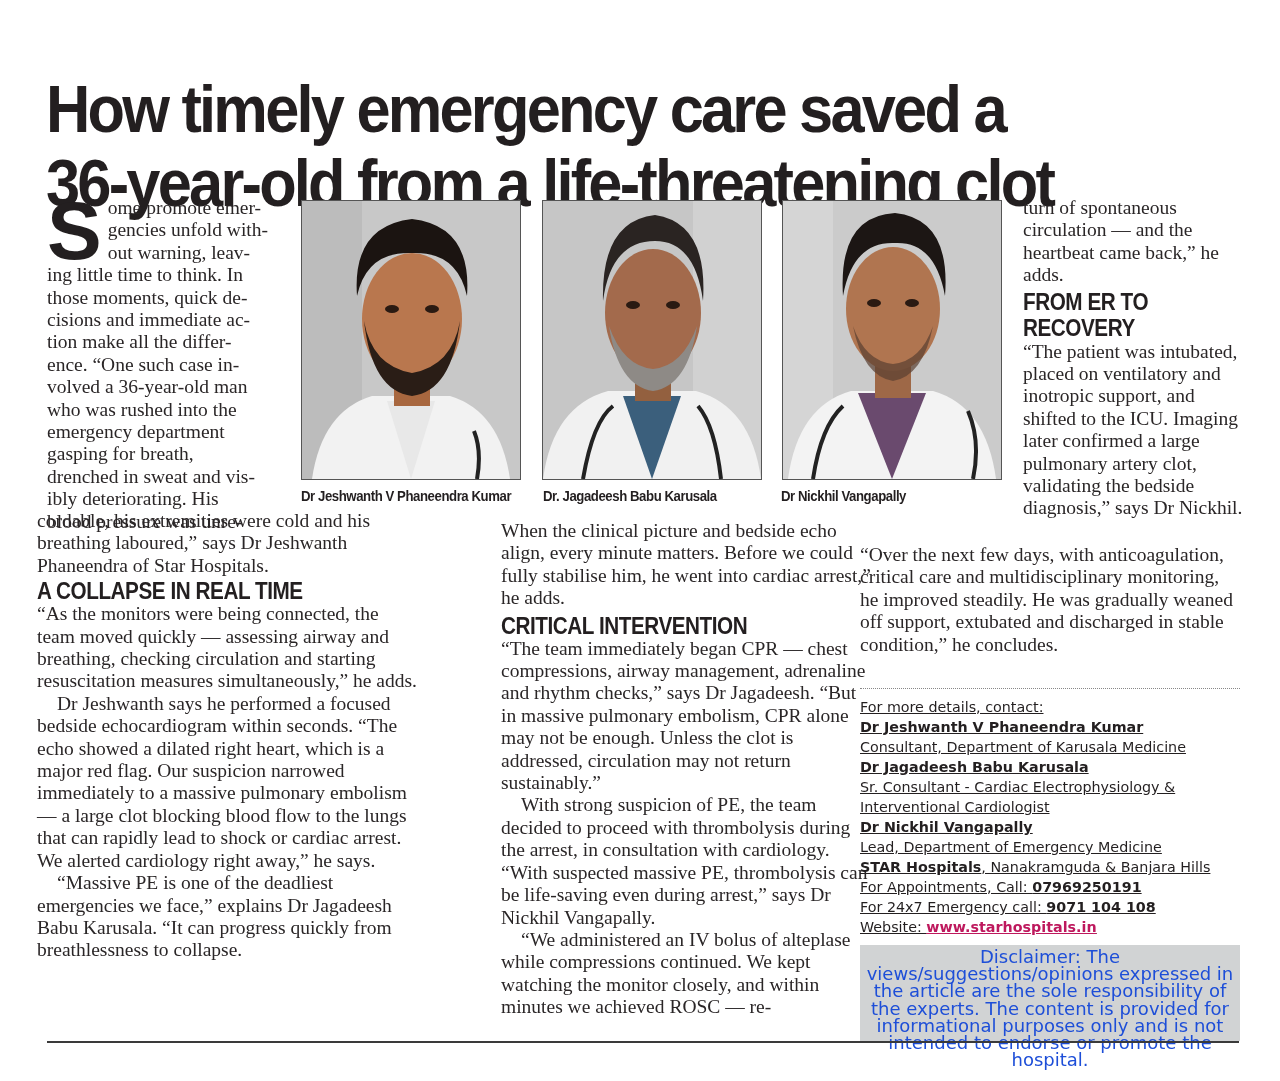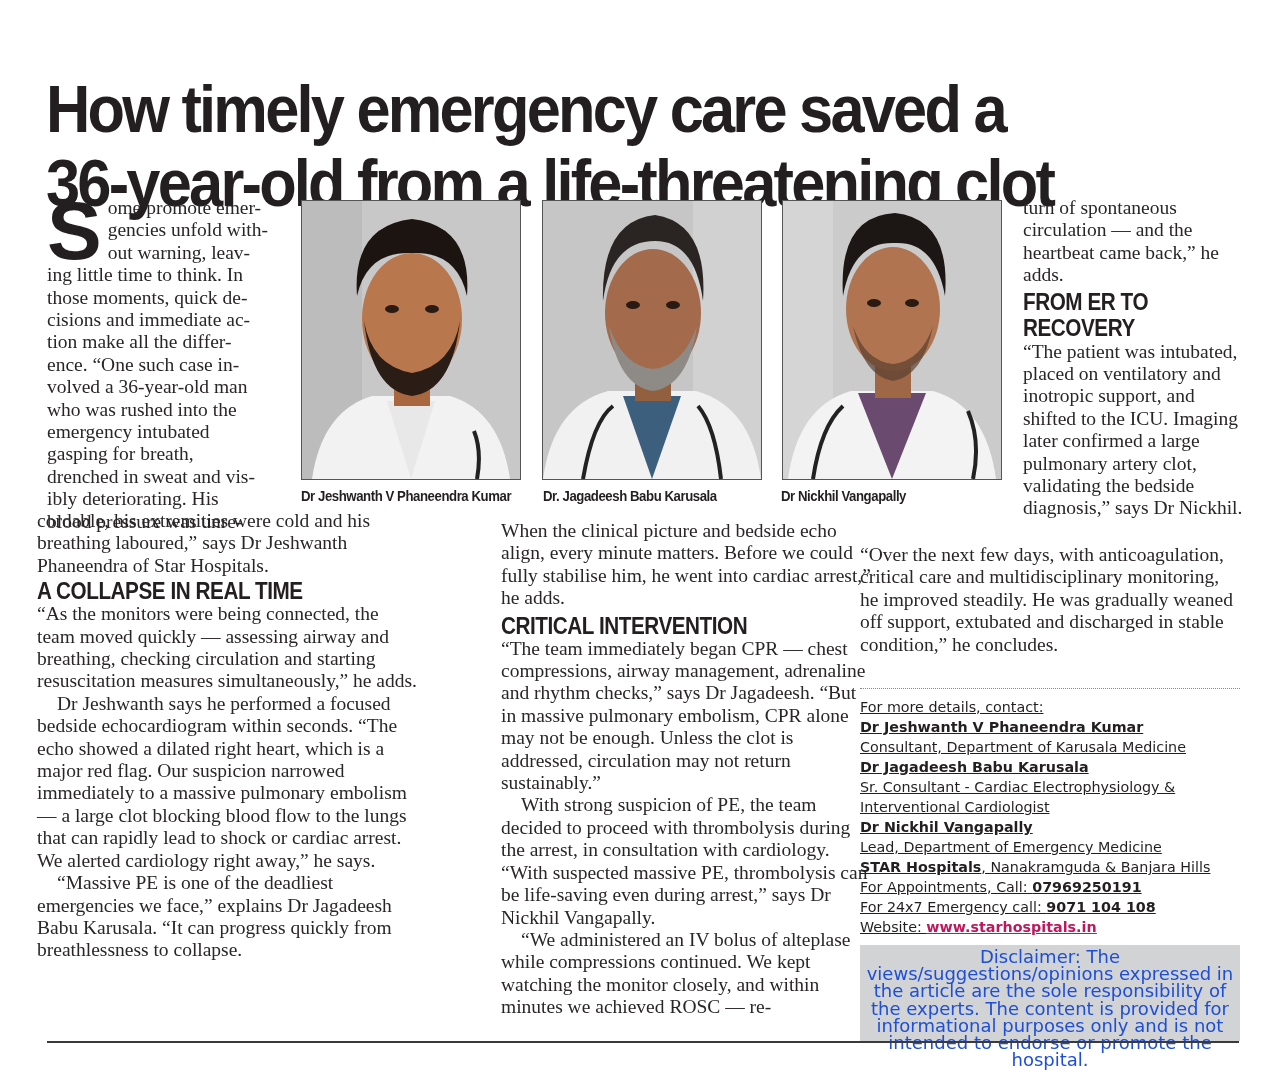--- a/index.html
+++ b/index.html
@@ -78,21 +78,21 @@
   <div>gencies unfold with-</div>
   <div>out warning, leav-</div>
   <div style="clear:both"></div>
   <div>ing little time to think. In</div>
   <div>those moments, quick de-</div>
   <div>cisions and immediate ac-</div>
   <div>tion make all the differ-</div>
   <div>ence. “One such case in-</div>
   <div>volved a 36-year-old man</div>
   <div>who was rushed into the</div>
-  <div>emergency intubated</div>
+  <div>emergency department</div>
   <div>gasping for breath,</div>
   <div>drenched in sweat and vis-</div>
   <div>ibly deteriorating. His</div>
   <div>blood pressure was unre-</div>
 </div>
 
 <div id="col1-wide" class="body-text">
   <p class="para">cordable, his extremities were cold and his breathing laboured,” says Dr Jeshwanth Phaneendra of  Star Hospitals.</p>
   <h2 class="subhead">A COLLAPSE IN REAL TIME</h2>
   <p class="para">“As the monitors were being connected, the team moved quickly — assessing airway and breathing, checking circulation and starting resuscitation measures simultaneously,” he adds.</p>

